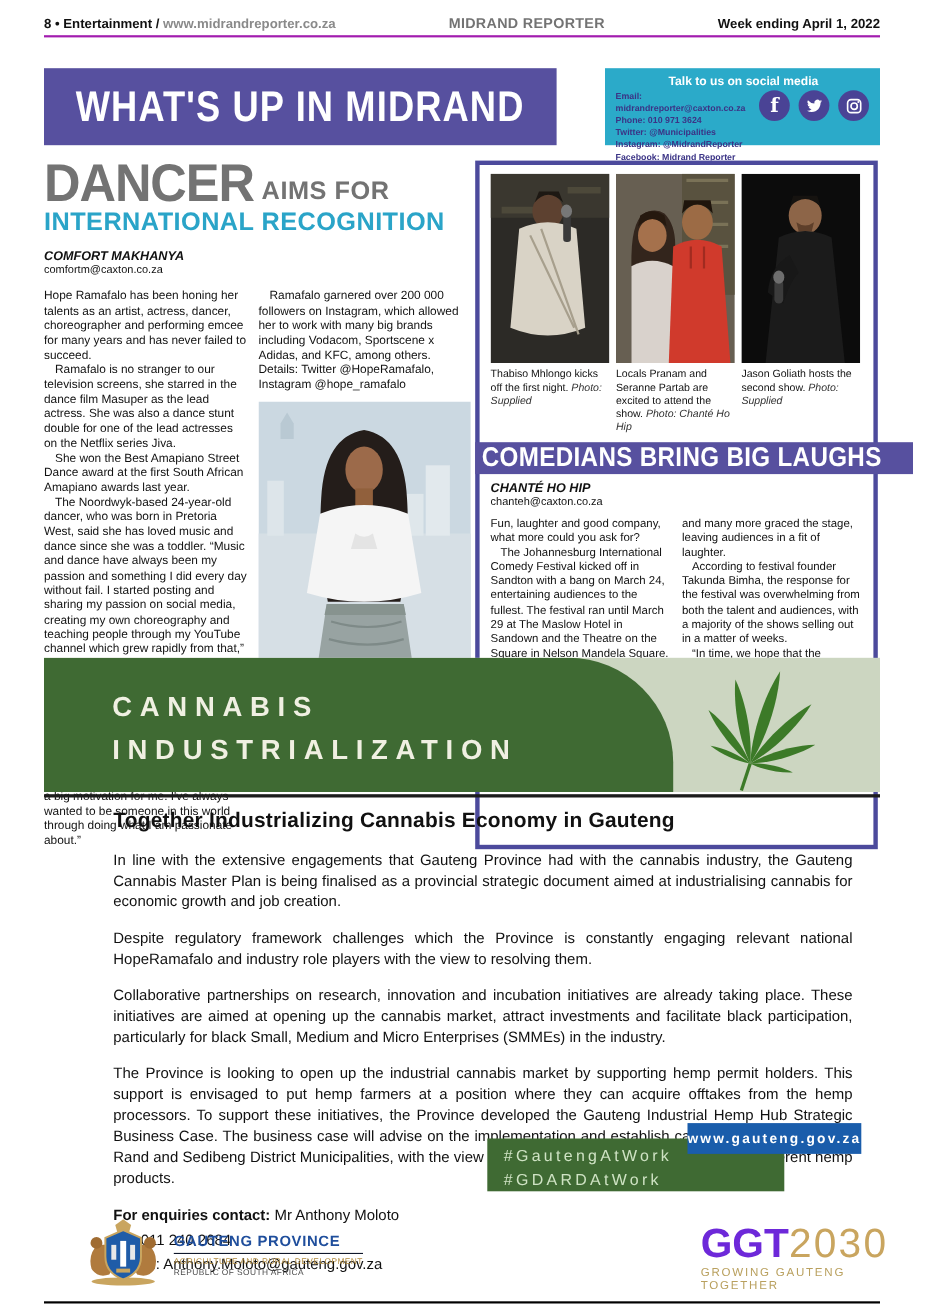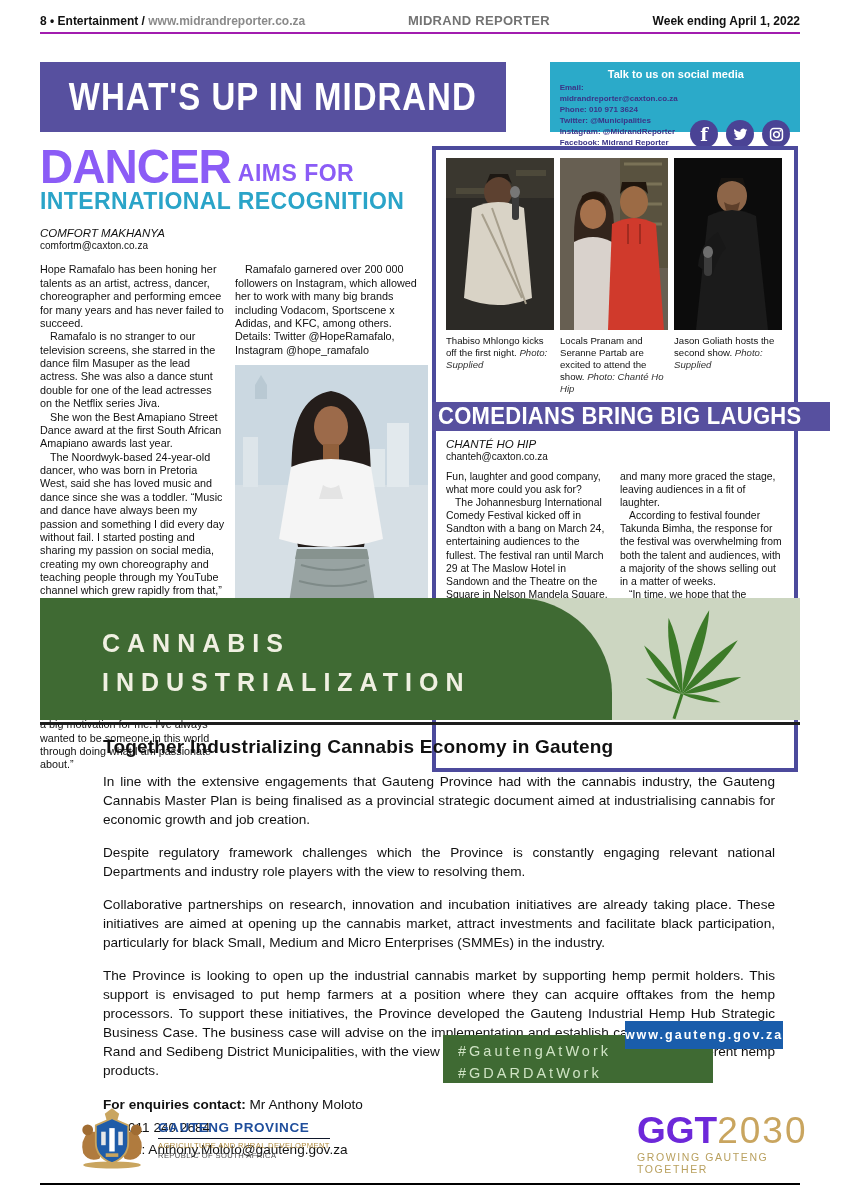--- a/index.html
+++ b/index.html
@@ -15,37 +15,37 @@
   .mh-center{font-size:13px;font-weight:700;color:#737373;letter-spacing:0.3px;}
   .mh-right{font-size:12px;font-weight:bold;}
 
   
   .topbanner{position:absolute;left:40px;top:62px;width:760px;height:70px;display:flex;}
   .tb-purple{width:495px;background:#57509f;display:flex;align-items:center;justify-content:center;}
   .tb-title{color:#fff;font-weight:800;font-size:33px;letter-spacing:1px;transform:scaleY(1.18);white-space:nowrap;}
   .tb-cyan{width:265px;background:#2baac9;padding:6px 8px 4px 10px;box-sizing:border-box;
            display:flex;flex-direction:column;margin-left:44px;}
   .tb-social-head{color:#fff;font-weight:800;font-size:11px;text-align:center;margin-bottom:2px;}
-  .tb-social-row{display:flex;flex:1;align-items:flex-end;}
+  .tb-social-row{display:flex;flex:1;align-items:flex-start;}
   .tb-lines{flex:1;}
   .tb-lines div{color:#3b3486;font-weight:bold;font-size:8px;line-height:1.38;}
   .tb-icons{display:flex;gap:8px;padding-right:2px;}
   .circle-icon{width:28px;height:28px;border-radius:50%;background:#4a4395;display:flex;
                align-items:center;justify-content:center;color:#fff;}
   .circle-icon svg{display:block;}
   .fb-f{font-family:"DejaVu Serif",serif;font-weight:bold;font-size:18px;line-height:1;margin-top:2px;}
 
   
   .main-row{position:absolute;left:40px;top:146px;width:792px;display:flex;gap:4px;}
   .article-left{width:388px;}
-  .dh-line1{display:flex;align-items:flex-end;color:#8b5cf6;font-weight:800;}
+  .dh-line1{display:flex;align-items:flex-end;color:#737373;font-weight:800;}
   .dh-word{font-size:46px;line-height:0.88;letter-spacing:-1px;transform:scaleY(1.05);}
   .dh-rest{font-size:23px;line-height:1;margin-left:7px;margin-bottom:1px;letter-spacing:0.5px;}
   .dh-line2{color:#2aa4c8;font-weight:800;font-size:23px;letter-spacing:0.4px;margin-top:2px;}
-  .byline{margin-top:12px;font-weight:normal;font-style:italic;font-size:11.5px;}
+  .byline{margin-top:12px;font-weight:bold;font-style:italic;font-size:11.5px;}
   .byline-email{font-size:10px;margin-top:1px;}
   .twocol{display:flex;gap:9px;margin-top:12px;}
   .col-a{width:186px;}
   .col-b{width:193px;}
   .bodytext p{margin:0;font-size:10.8px;line-height:1.24;}
   .bodytext p.ind{text-indent:10px;}
   .photo-hope{width:193px;height:238px;margin-top:8px;}
   .photo-hope svg{display:block;}
   .caption{font-size:10.2px;line-height:1.25;margin-top:4px;}
   .credit{font-style:italic;color:#333;}
@@ -288,21 +288,21 @@
           <rect x="-1.5" y="0" width="3" height="26"></rect>
         </g>
       </svg>
     </div>
   </div>
   <div class="cb-rule"></div>
 
   <div class="cb-body">
     <h2 class="cb-heading">Together Industrializing Cannabis Economy in Gauteng</h2>
     <p class="cbp">In line with the extensive engagements that Gauteng Province had with the cannabis industry, the Gauteng Cannabis Master Plan is being finalised as a provincial strategic document aimed at industrialising cannabis for economic growth and job creation.</p>
-    <p class="cbp">Despite regulatory framework challenges which the Province is constantly engaging relevant national Departments and industry role players with the view to resolving them.</p>
+    <p class="cbp">Despite regulatory framework challenges which the Province is constantly engaging relevant national HopeRamafalo and industry role players with the view to resolving them.</p>
     <p class="cbp">Collaborative partnerships on research, innovation and incubation initiatives are already taking place. These initiatives are aimed at opening up the cannabis market, attract investments and facilitate black participation, particularly for black  Small, Medium and Micro Enterprises (SMMEs) in the industry.</p>
     <p class="cbp">The Province is looking to open up the industrial cannabis market by supporting hemp permit holders. This support is envisaged to put hemp farmers at a position where they can acquire offtakes from the hemp processors. To support these initiatives, the Province developed the Gauteng Industrial Hemp Hub Strategic Business Case. The business case will advise on the implementation and establish cannabis hubs in the West Rand and Sedibeng District Municipalities,  with the view to elevating the processing of hemp into different hemp products.</p>
     <div class="cb-contact">
       <div><span class="b">For enquiries contact: </span><span>Mr Anthony Moloto</span></div>
       <div>Tel: 011 240 2684</div>
       <div>E-mail: Anthony.Moloto@gauteng.gov.za</div>
     </div>
   </div>
 
   <div class="hash-bar">

